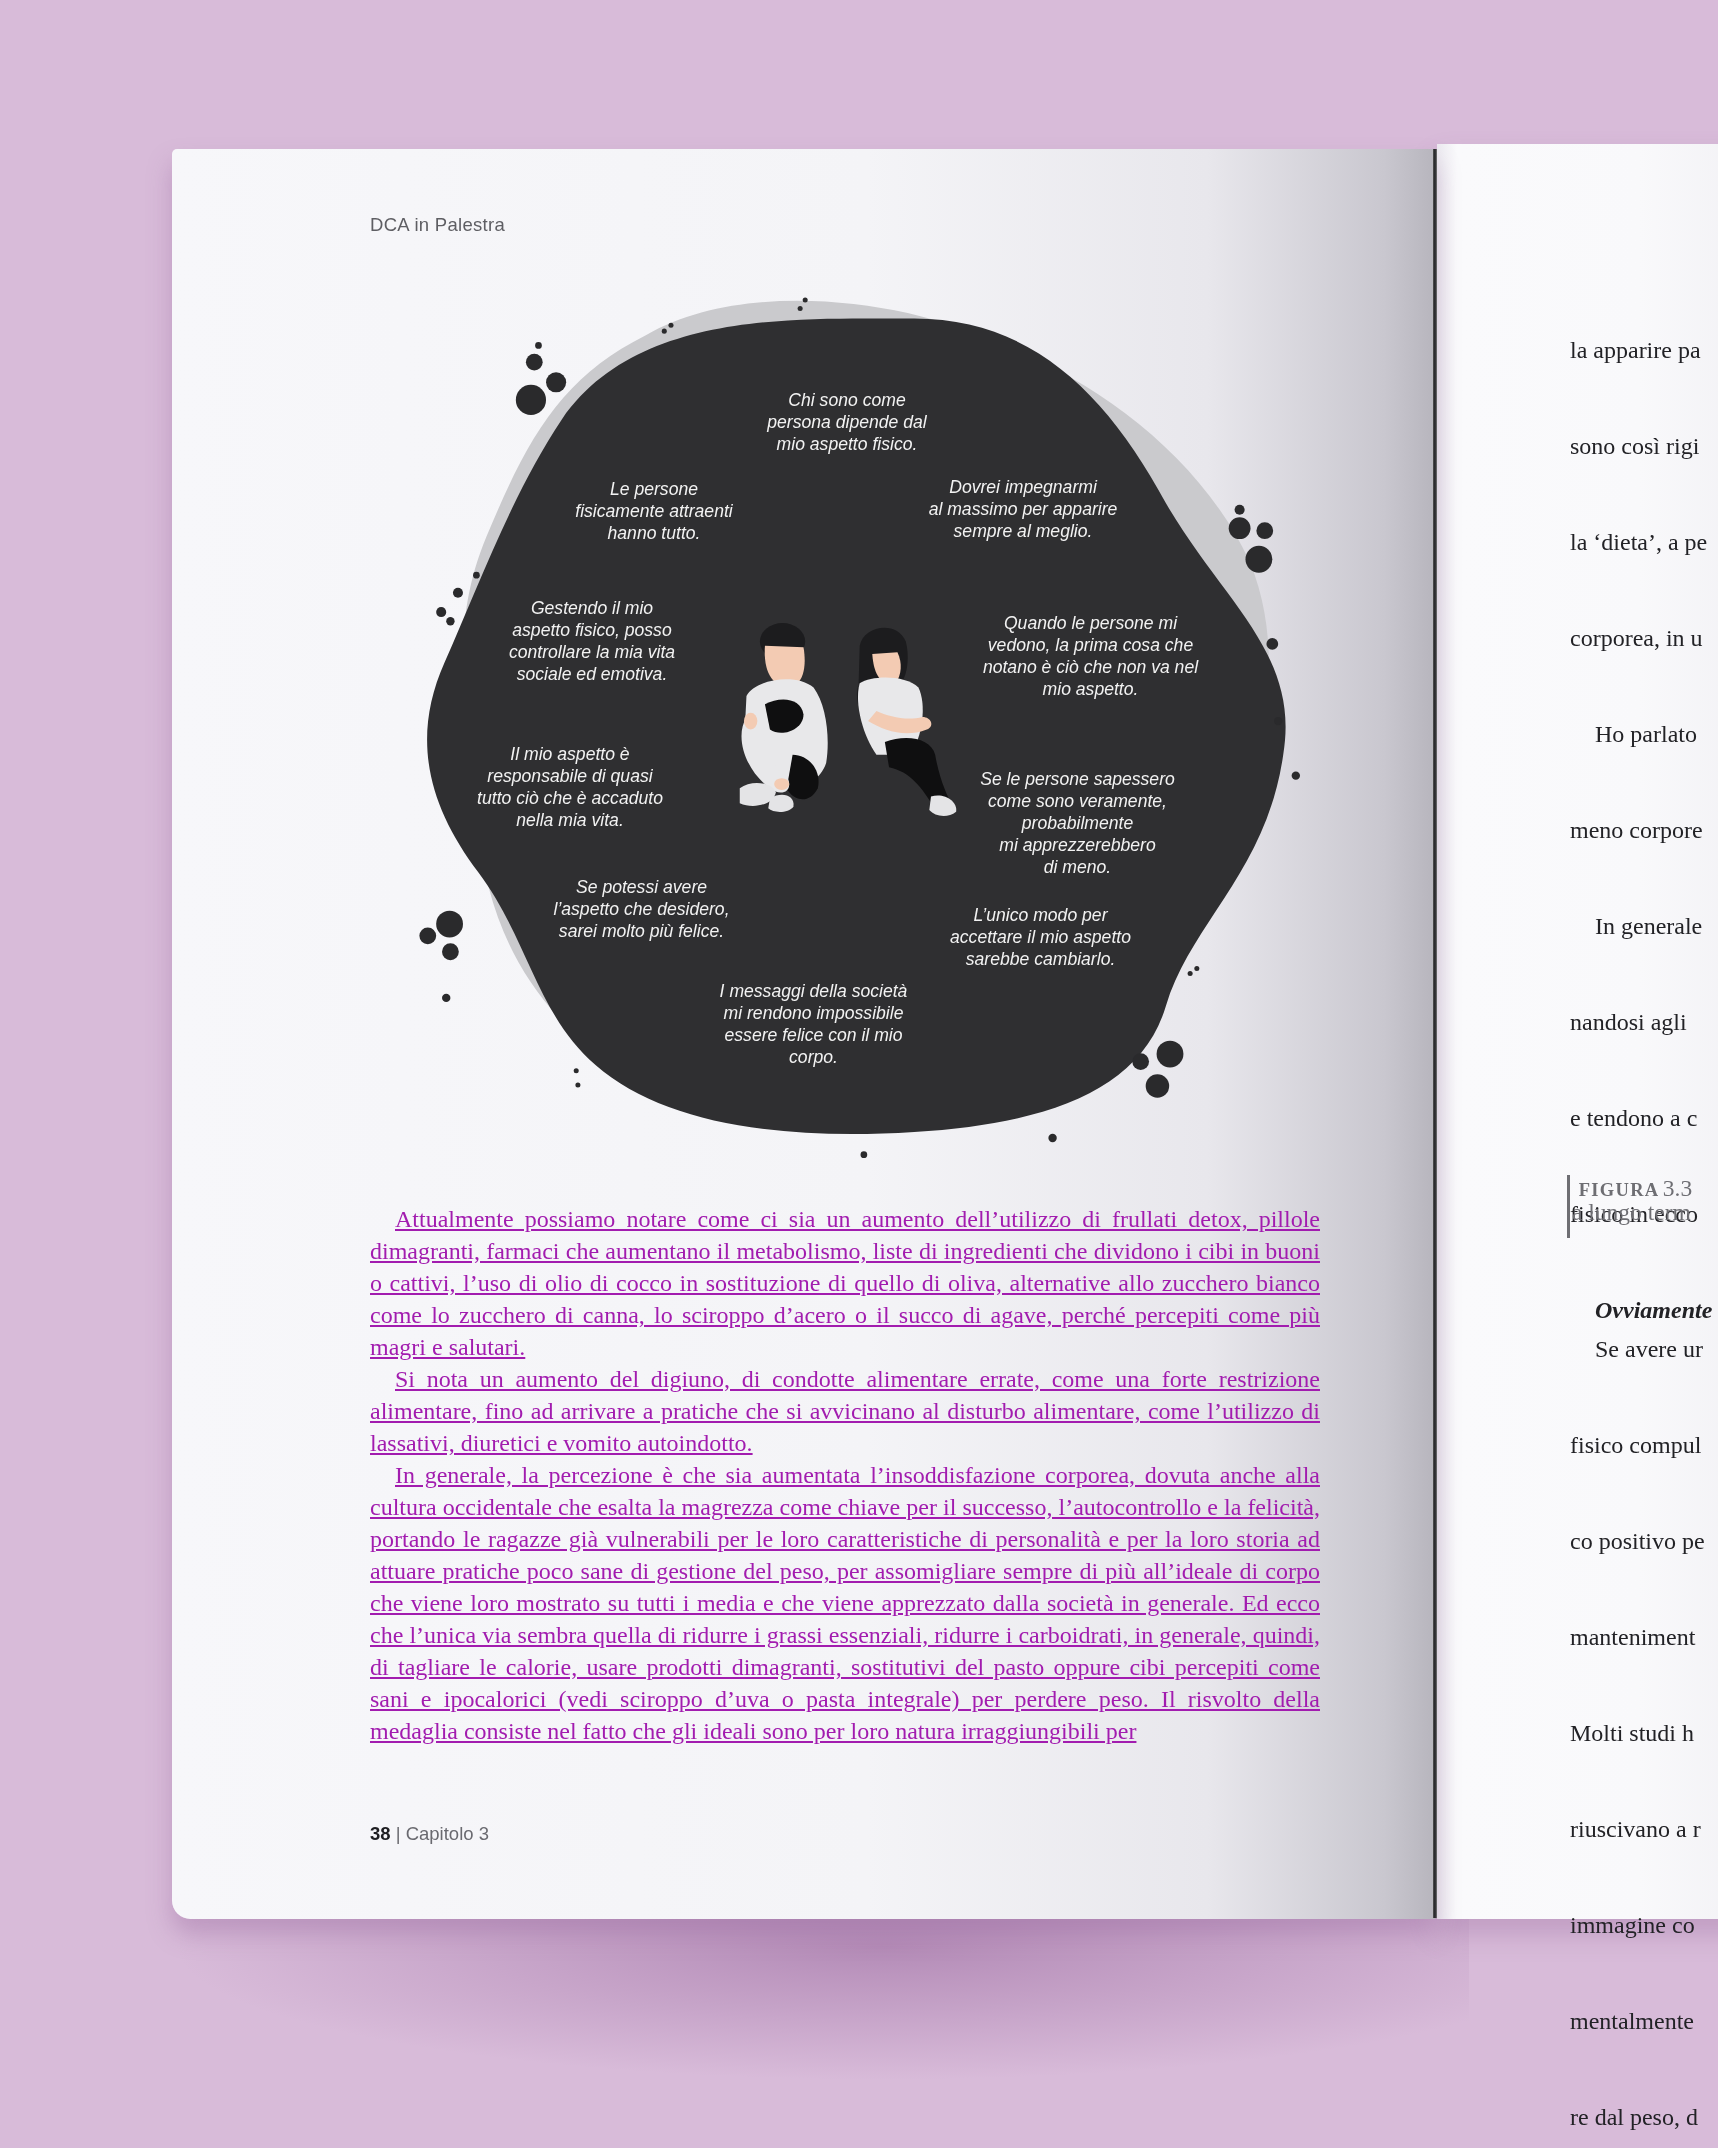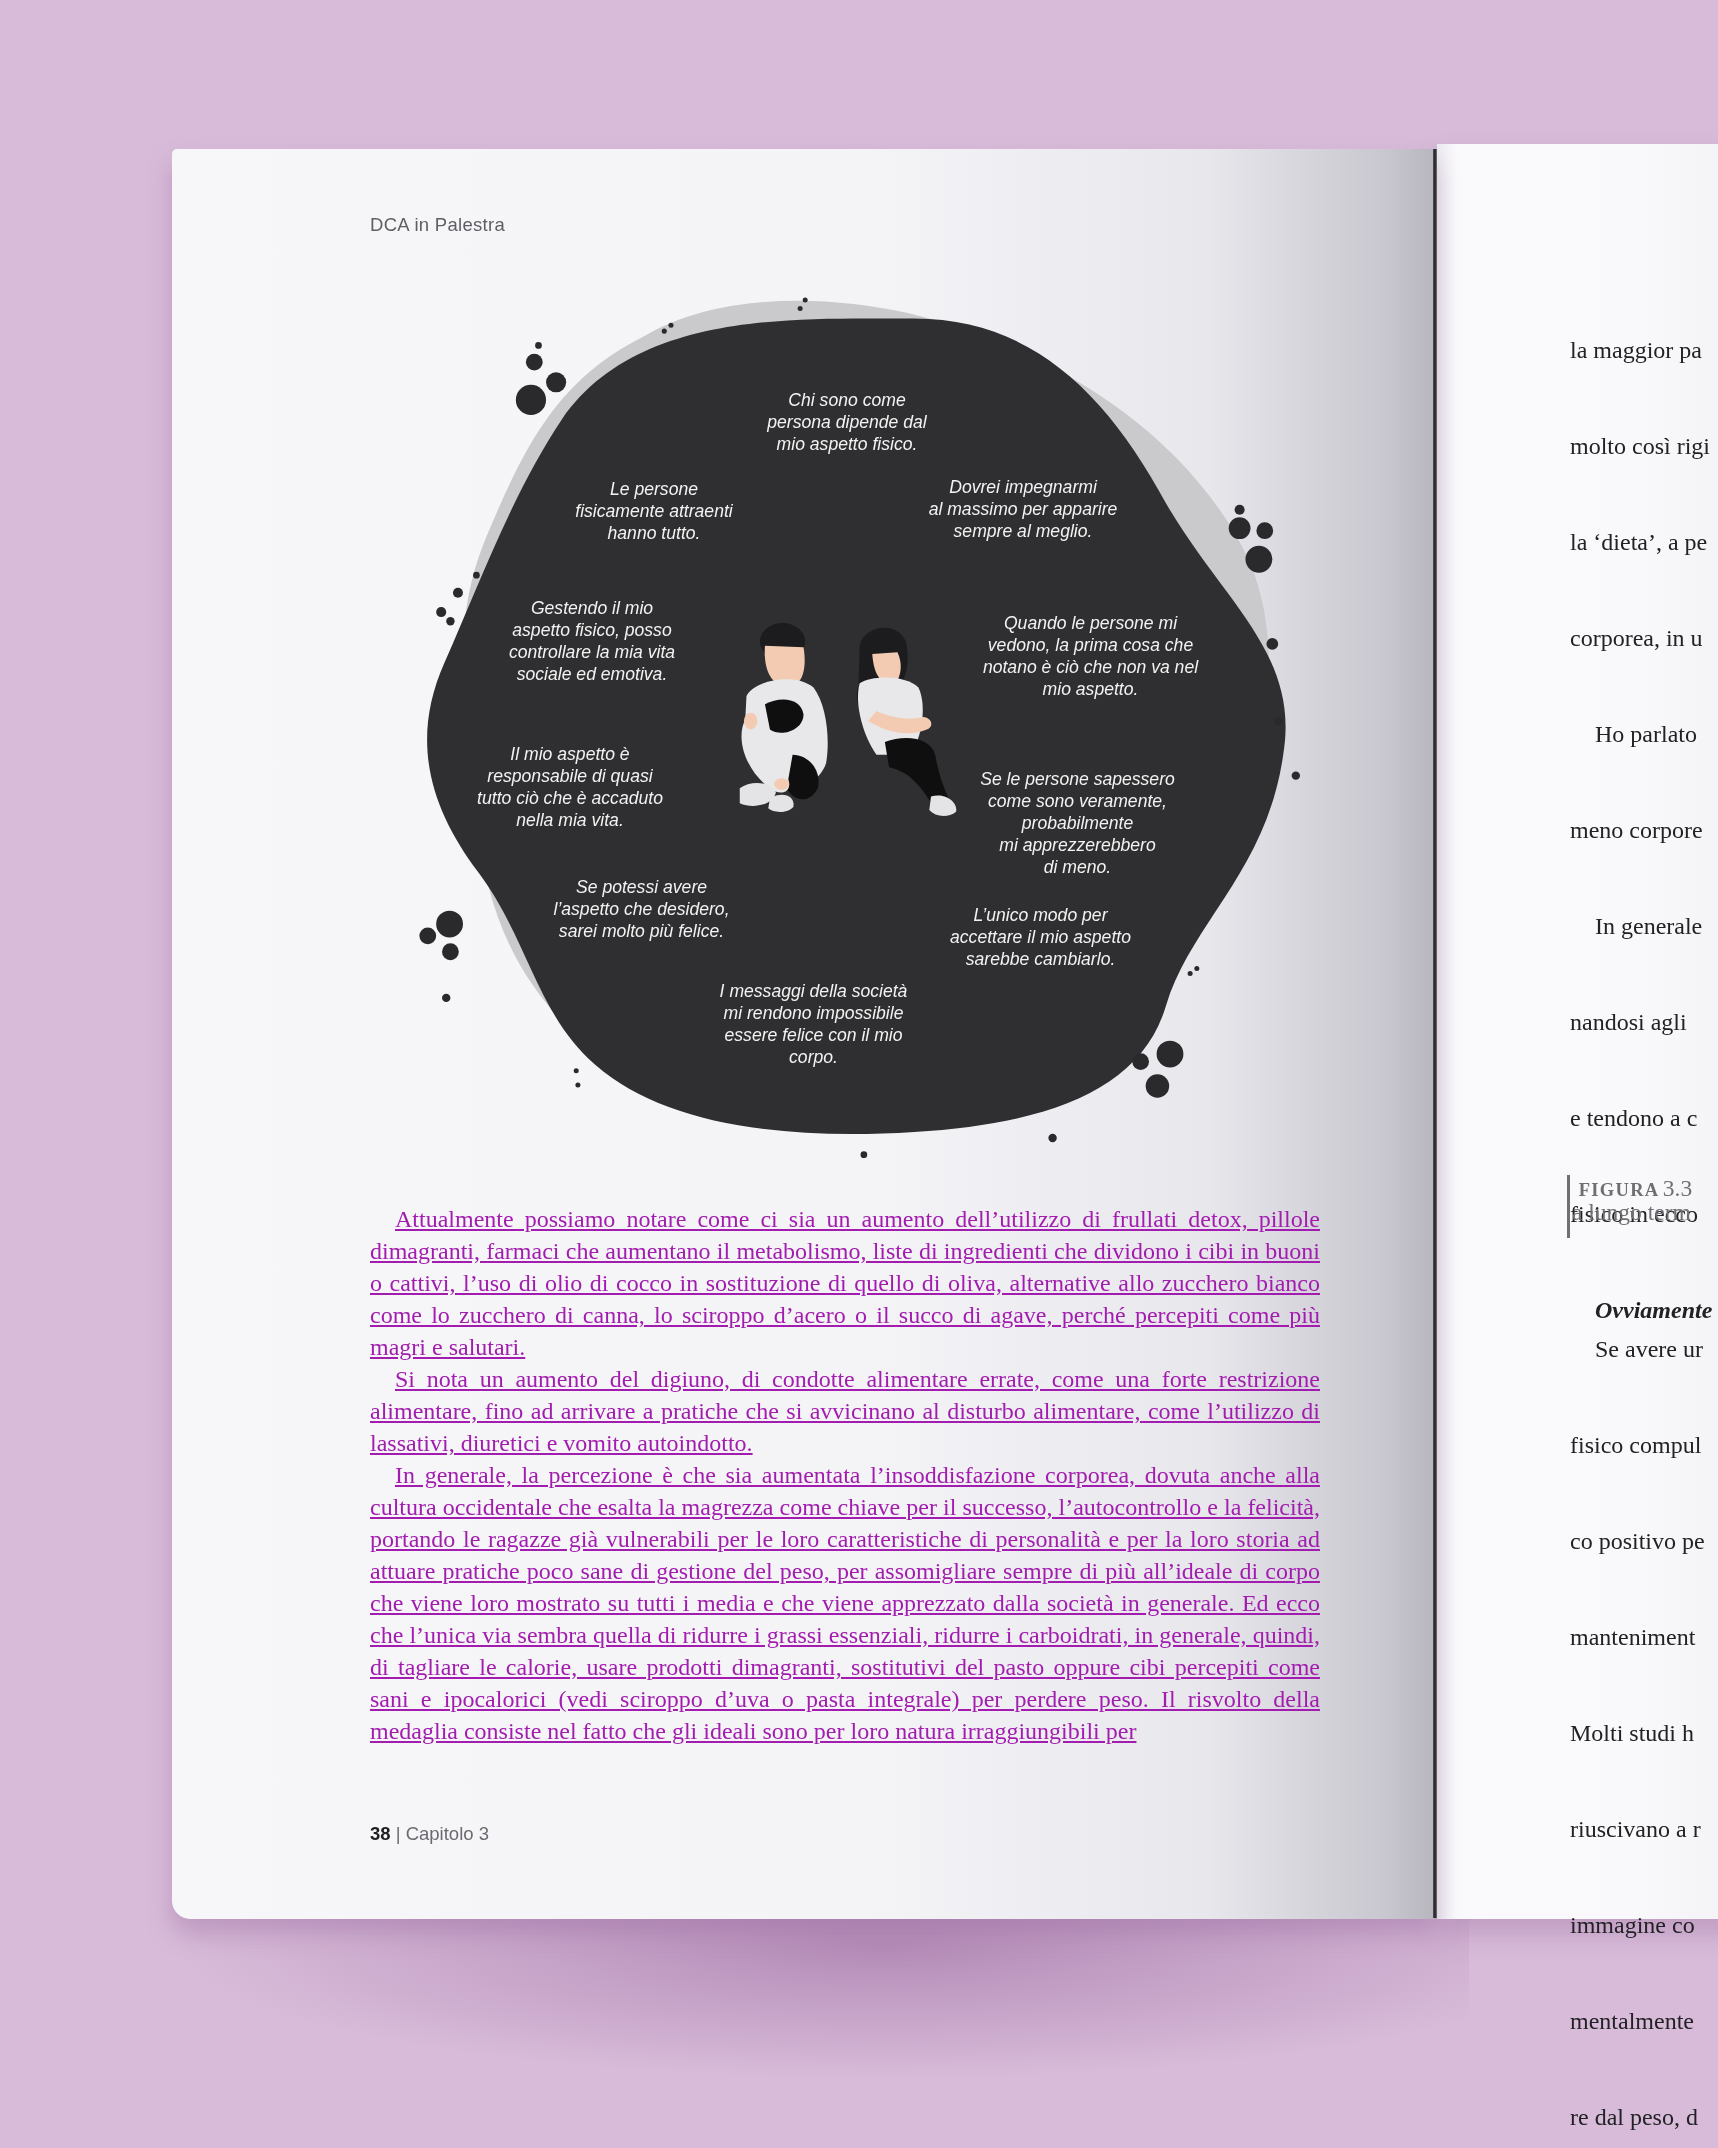--- a/index.html
+++ b/index.html
@@ -183,22 +183,22 @@
   <p>Attualmente possiamo notare come ci sia un aumento dell’utilizzo di frullati detox, pillole dimagranti, farmaci che aumentano il metabolismo, liste di ingredienti che dividono i cibi in buoni o cattivi, l’uso di olio di cocco in sostituzione di quello di oliva, alternative allo zucchero bianco come lo zucchero di canna, lo sciroppo d’acero o il succo di agave, perché percepiti come più magri e salutari.</p>
   <p>Si nota un aumento del digiuno, di condotte alimentare errate, come una forte restrizione alimentare, fino ad arrivare a pratiche che si avvicinano al disturbo alimentare, come l’utilizzo di lassativi, diuretici e vomito autoindotto.</p>
   <p>In generale, la percezione è che sia aumentata l’insoddisfazione corporea, dovuta anche alla cultura occidentale che esalta la magrezza come chiave per il successo, l’autocontrollo e la felicità, portando le ragazze già vulnerabili per le loro caratteristiche di personalità e per la loro storia ad attuare pratiche poco sane di gestione del peso, per assomigliare sempre di più all’ideale di corpo che viene loro mostrato su tutti i media e che viene apprezzato dalla società in generale. Ed ecco che l’unica via sembra quella di ridurre i grassi essenziali, ridurre i carboidrati, in generale, quindi, di tagliare le calorie, usare prodotti dimagranti, sostitutivi del pasto oppure cibi percepiti come sani e ipocalorici (vedi sciroppo d’uva o pasta integrale) per perdere peso. Il risvolto della medaglia consiste nel fatto che gli ideali sono per loro natura irraggiungibili per</p>
 </div>
 
 <div class="folio">
   <span class="num">38</span><span> | </span><span>Capitolo 3</span>
 </div>
 
 <div class="right-text" style="top:270px;">
-  <div>la maggior pa</div>
-  <div>molto così rigi</div>
+  <div>la apparire pa</div>
+  <div>sono così rigi</div>
   <div>la ‘dieta’, a pe</div>
   <div>corporea, in u</div>
   <div class="ind">Ho parlato</div>
   <div>meno corpore</div>
   <div class="ind">In generale</div>
   <div>nandosi agli</div>
   <div>e tendono a c</div>
   <div>fisico in ecco</div>
   <div class="ind it">Ovviamente</div>
 </div>

